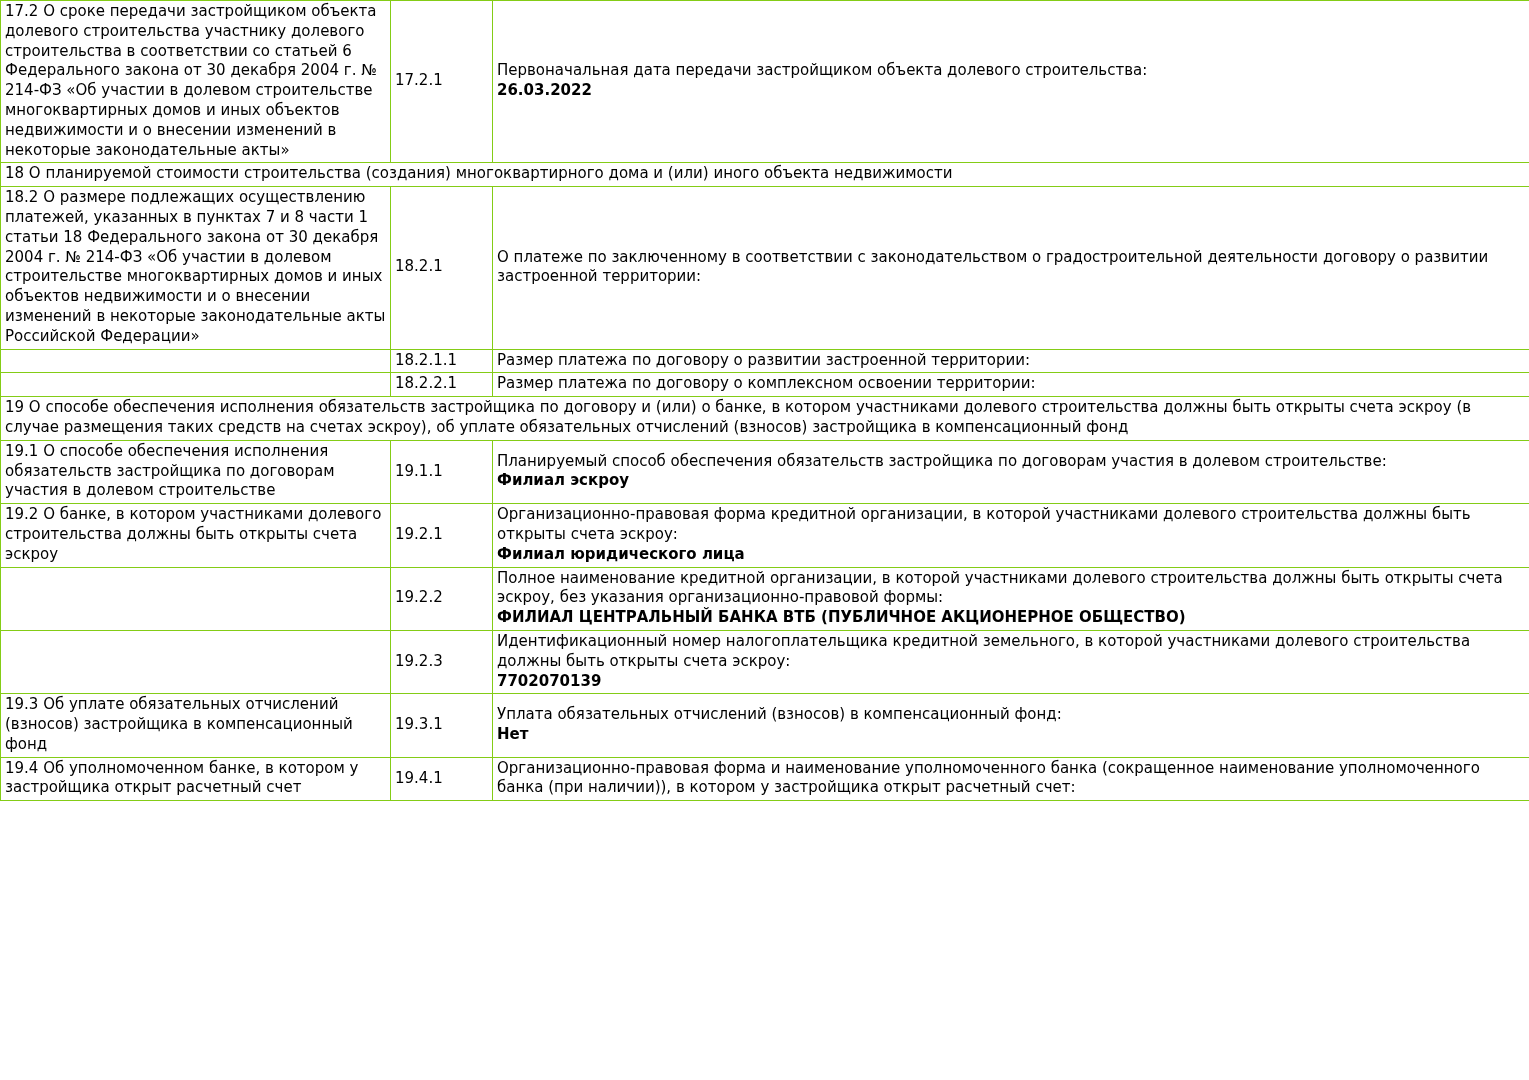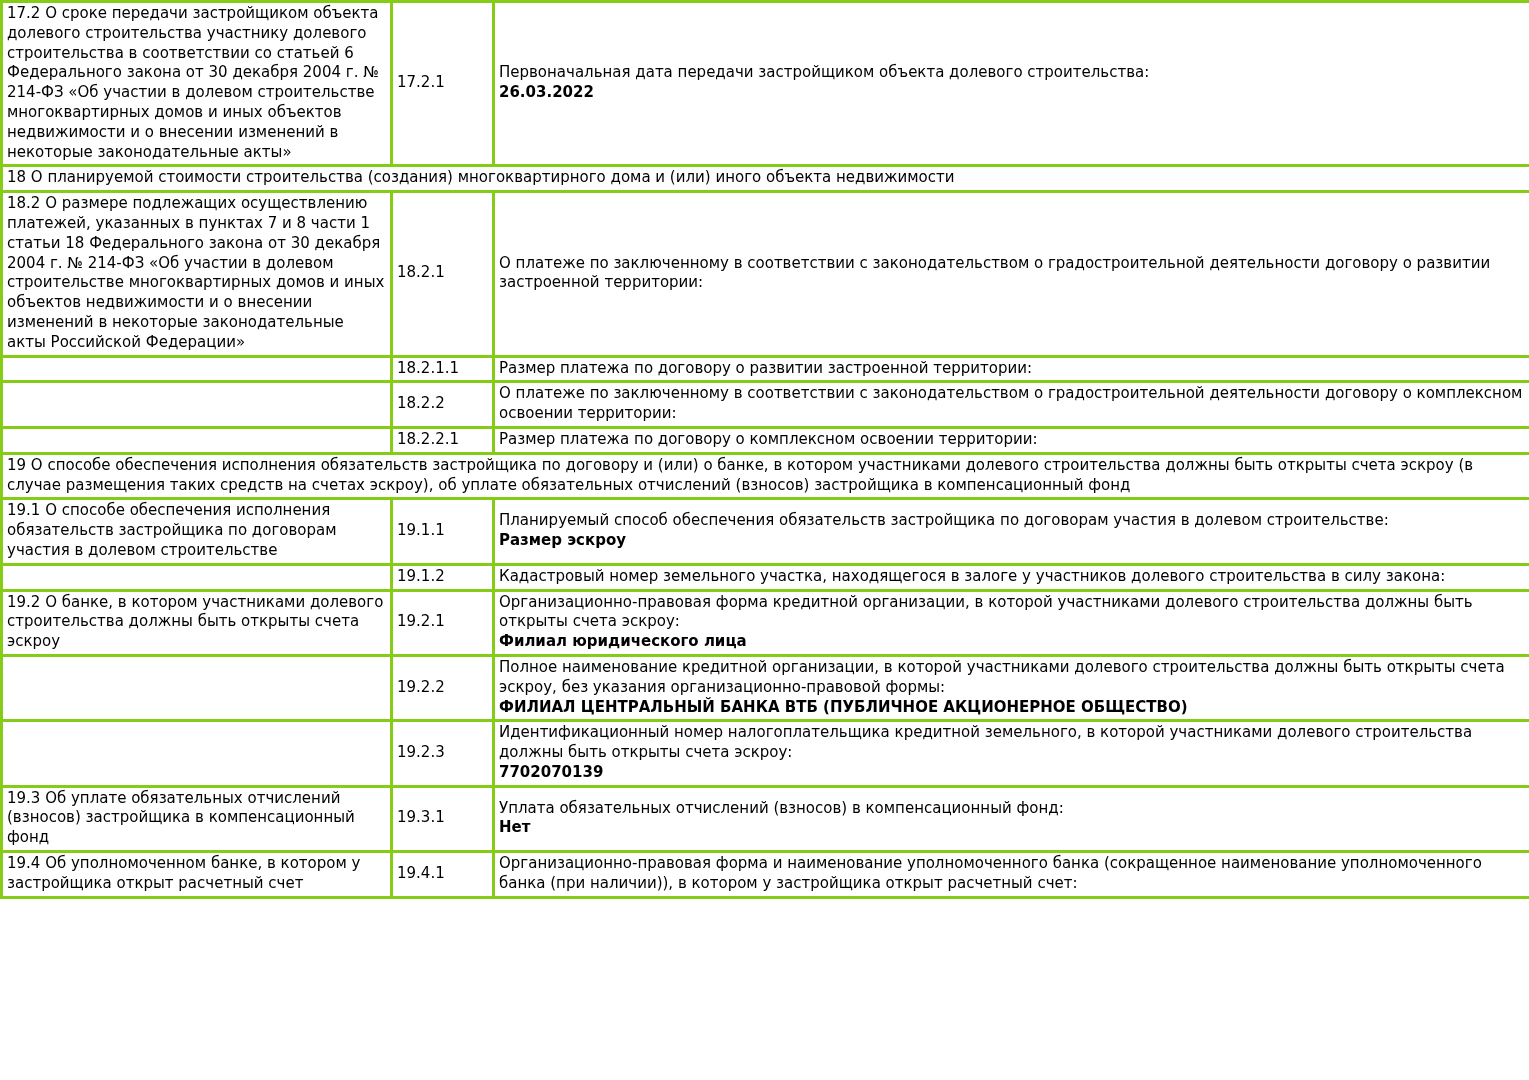--- a/index.html
+++ b/index.html
@@ -14,21 +14,21 @@
     font-size: 15px;
     line-height: 1.32;
     width: 1529px;
   }
   table.decl-table {
     border-collapse: collapse;
     table-layout: fixed;
     width: 1529px;
   }
   table.decl-table td {
-    border: 3px solid #84cc16;
+    border: 1px solid #84cc16;
     padding: 1px 4px 2px 4px;
     overflow: hidden;
     word-wrap: break-word;
   }
   td.left-cell {
     vertical-align: top;
     width: 390px;
   }
   td.num-cell {
     vertical-align: middle;
@@ -78,48 +78,34 @@
       </tr>
       <tr>
         <td class="left-cell"></td>
         <td class="num-cell">18.2.1.1</td>
         <td class="content-cell">
           <div class="label-line">Размер платежа по договору о развитии застроенной территории:</div>
         </td>
       </tr>
       <tr>
         <td class="left-cell"></td>
-        <td class="num-cell">18.2.2</td>
-        <td class="content-cell">
-          <div class="label-line">О платеже по заключенному в соответствии с законодательством о градостроительной деятельности договору о комплексном освоении территории:</div>
-        </td>
-      </tr>
-      <tr>
-        <td class="left-cell"></td>
         <td class="num-cell">18.2.2.1</td>
         <td class="content-cell">
           <div class="label-line">Размер платежа по договору о комплексном освоении территории:</div>
         </td>
       </tr>
       <tr>
         <td class="section-cell" colspan="3">19 О способе обеспечения исполнения обязательств застройщика по договору и (или) о банке, в котором участниками долевого строительства должны быть открыты счета эскроу (в случае размещения таких средств на счетах эскроу), об уплате обязательных отчислений (взносов) застройщика в компенсационный фонд</td>
       </tr>
       <tr>
         <td class="left-cell">19.1 О способе обеспечения исполнения обязательств застройщика по договорам участия в долевом строительстве</td>
         <td class="num-cell">19.1.1</td>
         <td class="content-cell">
           <div class="label-line">Планируемый способ обеспечения обязательств застройщика по договорам участия в долевом строительстве:</div>
-          <div class="value-line">Размер эскроу</div>
-        </td>
-      </tr>
-      <tr>
-        <td class="left-cell"></td>
-        <td class="num-cell">19.1.2</td>
-        <td class="content-cell">
-          <div class="label-line">Кадастровый номер земельного участка, находящегося в залоге у участников долевого строительства в силу закона:</div>
+          <div class="value-line">Филиал эскроу</div>
         </td>
       </tr>
       <tr>
         <td class="left-cell">19.2 О банке, в котором участниками долевого строительства должны быть открыты счета эскроу</td>
         <td class="num-cell">19.2.1</td>
         <td class="content-cell">
           <div class="label-line">Организационно-правовая форма кредитной организации, в которой участниками долевого строительства должны быть открыты счета эскроу:</div>
           <div class="value-line">Филиал юридического лица</div>
         </td>
       </tr>

